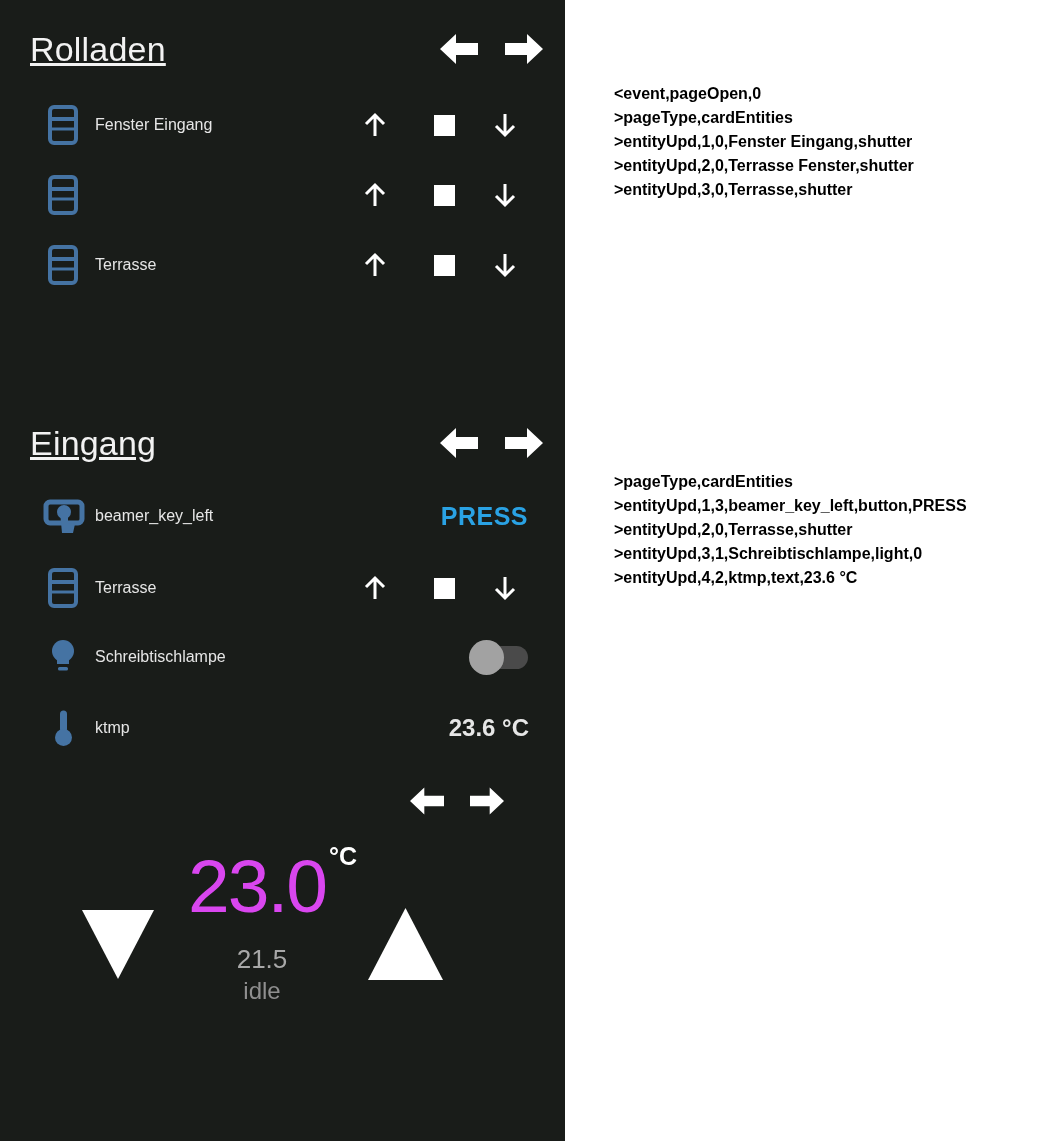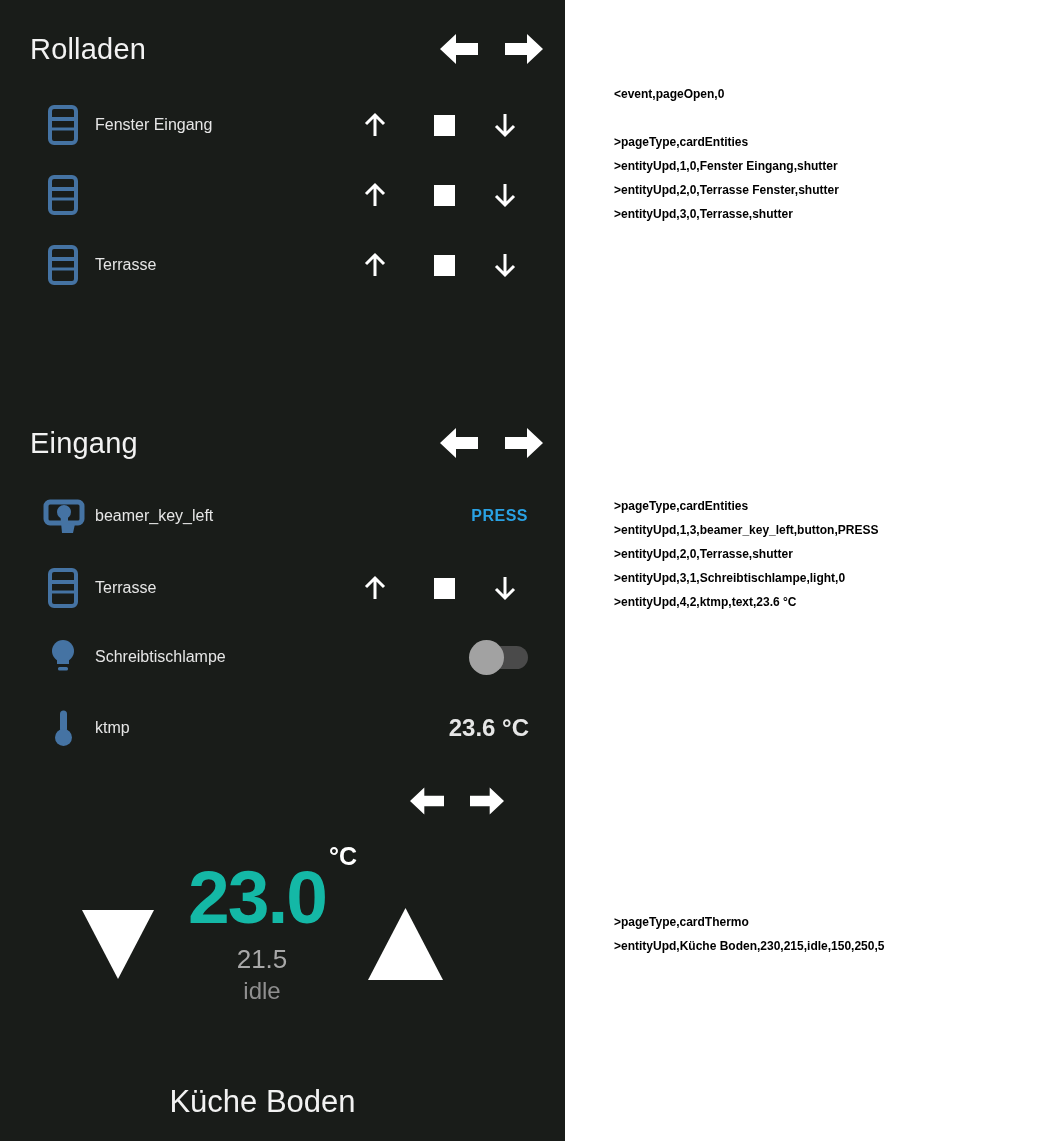--- a/index.html
+++ b/index.html
@@ -7,23 +7,24 @@
     width:1045px;height:1141px;position:relative;overflow:hidden;
     background:#ffffff;
     font-family:"Liberation Sans", sans-serif;
   }
   .panel{
     position:absolute;left:0;top:0;width:565px;height:1141px;
     background:var(--panel-bg,#191c19);
   }
   .heading{
     position:absolute;left:30px;
-    font-size:29px;line-height:36px;font-weight:400;
+    font-size:34px;line-height:36px;font-weight:400;
     color:var(--heading,#f2f2f2);
     letter-spacing:0.2px;
+    text-decoration:underline;
   }
   .nav-btn{
     position:absolute;width:38px;height:32px;padding:0;margin:0;
     background:none;border:none;color:#ffffff;cursor:pointer;
   }
   .nav-btn svg{display:block;}
   .row{position:absolute;left:0;width:565px;height:70px;}
   .e-icon{
     position:absolute;top:50%;transform:translateY(-50%);
     color:var(--icon-blue,#4573a3);
@@ -36,21 +37,21 @@
   .ctl{
     position:absolute;top:50%;transform:translateY(-50%);
     width:30px;height:30px;padding:0;margin:0;background:none;border:none;
     color:#ffffff;cursor:pointer;display:flex;align-items:center;justify-content:center;
   }
   .stop-square{display:block;width:21px;height:21px;background:#ffffff;}
   .press-btn{
     position:absolute;right:37px;top:50%;transform:translateY(-50%);
     background:none;border:none;padding:0;margin:0;cursor:pointer;
     font-family:"Liberation Sans",sans-serif;
-    font-size:16px;font-weight:600;letter-spacing:0.5px;
+    font-size:25px;font-weight:600;letter-spacing:0.5px;
     color:var(--press-blue,#2aa2e4);
   }
   .e-value{
     position:absolute;right:36px;top:50%;transform:translateY(-50%);
     font-size:24px;color:var(--label,#e6e6e6);white-space:nowrap;font-weight:bold;
   }
   .toggle{
     position:absolute;left:469px;top:17px;width:60px;height:36px;
     background:none;border:none;padding:0;margin:0;cursor:pointer;
   }
@@ -58,23 +59,22 @@
     position:absolute;left:2px;top:7px;width:57px;height:23px;border-radius:12px;
     background:var(--toggle-track,#4a4a4a);
   }
   .toggle .knob{
     position:absolute;left:0;top:1px;width:35px;height:35px;border-radius:50%;
     background:var(--toggle-knob,#a2a2a2);
   }
   
   .thermo-temp{
     position:absolute;left:188px;top:849px;
-    font-size:75px;font-weight:bold;letter-spacing:-2px;line-height:1;
-    color:#14b8a6;
-    margin-top:11px;
+    font-size:75px;font-weight:normal;letter-spacing:-2px;line-height:1;
+    color:#d946ef;
   }
   .thermo-unit{
     position:absolute;left:329px;top:842px;
     font-size:25px;font-weight:bold;color:#ffffff;
   }
   .thermo-target{
     position:absolute;left:192px;top:944px;width:140px;text-align:center;
     font-size:26px;color:var(--muted-light,#a8a8a8);
   }
   .thermo-state{
@@ -85,25 +85,25 @@
     position:absolute;left:0;top:1084px;width:525px;text-align:center;
     font-size:31px;color:var(--heading,#f2f2f2);
   }
   .tri-btn{
     position:absolute;background:none;border:none;padding:0;margin:0;cursor:pointer;color:#ffffff;
   }
   .tri-btn svg{display:block;}
   
   .log-block{
     position:absolute;left:614px;
-    font-size:12px;font-weight:bold;color:var(--log-text,#000000);
+    font-size:16px;font-weight:bold;color:var(--log-text,#000000);
     line-height:24px;white-space:nowrap;
     font-family:"Liberation Sans",sans-serif;
   }
-  .log-lines{margin-top:24px;}
+  .log-lines{}
 </style>
 </head>
 <body>
 
 <div class="panel">
 
   <div class="heading" style="top:31px">Rolladen</div>
   <button class="nav-btn" style="left:440px;top:33px">
     <span>
       <svg width="38" height="32" viewBox="0 0 38 32">
@@ -296,21 +296,20 @@
   <button class="tri-btn" style="left:368px;top:908px">
     <span>
       <svg width="75" height="72" viewBox="0 0 75 72">
           <polygon points="37.5,0 75,72 0,72" fill="currentColor"></polygon>
         </svg>
     </span>
   </button>
 
   <div class="thermo-target">21.5</div>
   <div class="thermo-state">idle</div>
-  <div class="thermo-title">Küche Boden</div>
 </div>
 
 <div class="log-block" style="top:82px">
   <div>&lt;event,pageOpen,0</div>
   <div class="log-lines">
     <div>&gt;pageType,cardEntities</div>
     <div>&gt;entityUpd,1,0,Fenster Eingang,shutter</div>
     <div>&gt;entityUpd,2,0,Terrasse Fenster,shutter</div>
     <div>&gt;entityUpd,3,0,Terrasse,shutter</div>
   </div>
@@ -320,17 +319,13 @@
   <div class="log-lines">
     <div>&gt;pageType,cardEntities</div>
     <div>&gt;entityUpd,1,3,beamer_key_left,button,PRESS</div>
     <div>&gt;entityUpd,2,0,Terrasse,shutter</div>
     <div>&gt;entityUpd,3,1,Schreibtischlampe,light,0</div>
     <div>&gt;entityUpd,4,2,ktmp,text,23.6 °C</div>
   </div>
 </div>
 
 <div class="log-block" style="top:886px">
-  <div class="log-lines">
-    <div>&gt;pageType,cardThermo</div>
-    <div>&gt;entityUpd,Küche Boden,230,215,idle,150,250,5</div>
-  </div>
 </div>
 
 </body></html>

